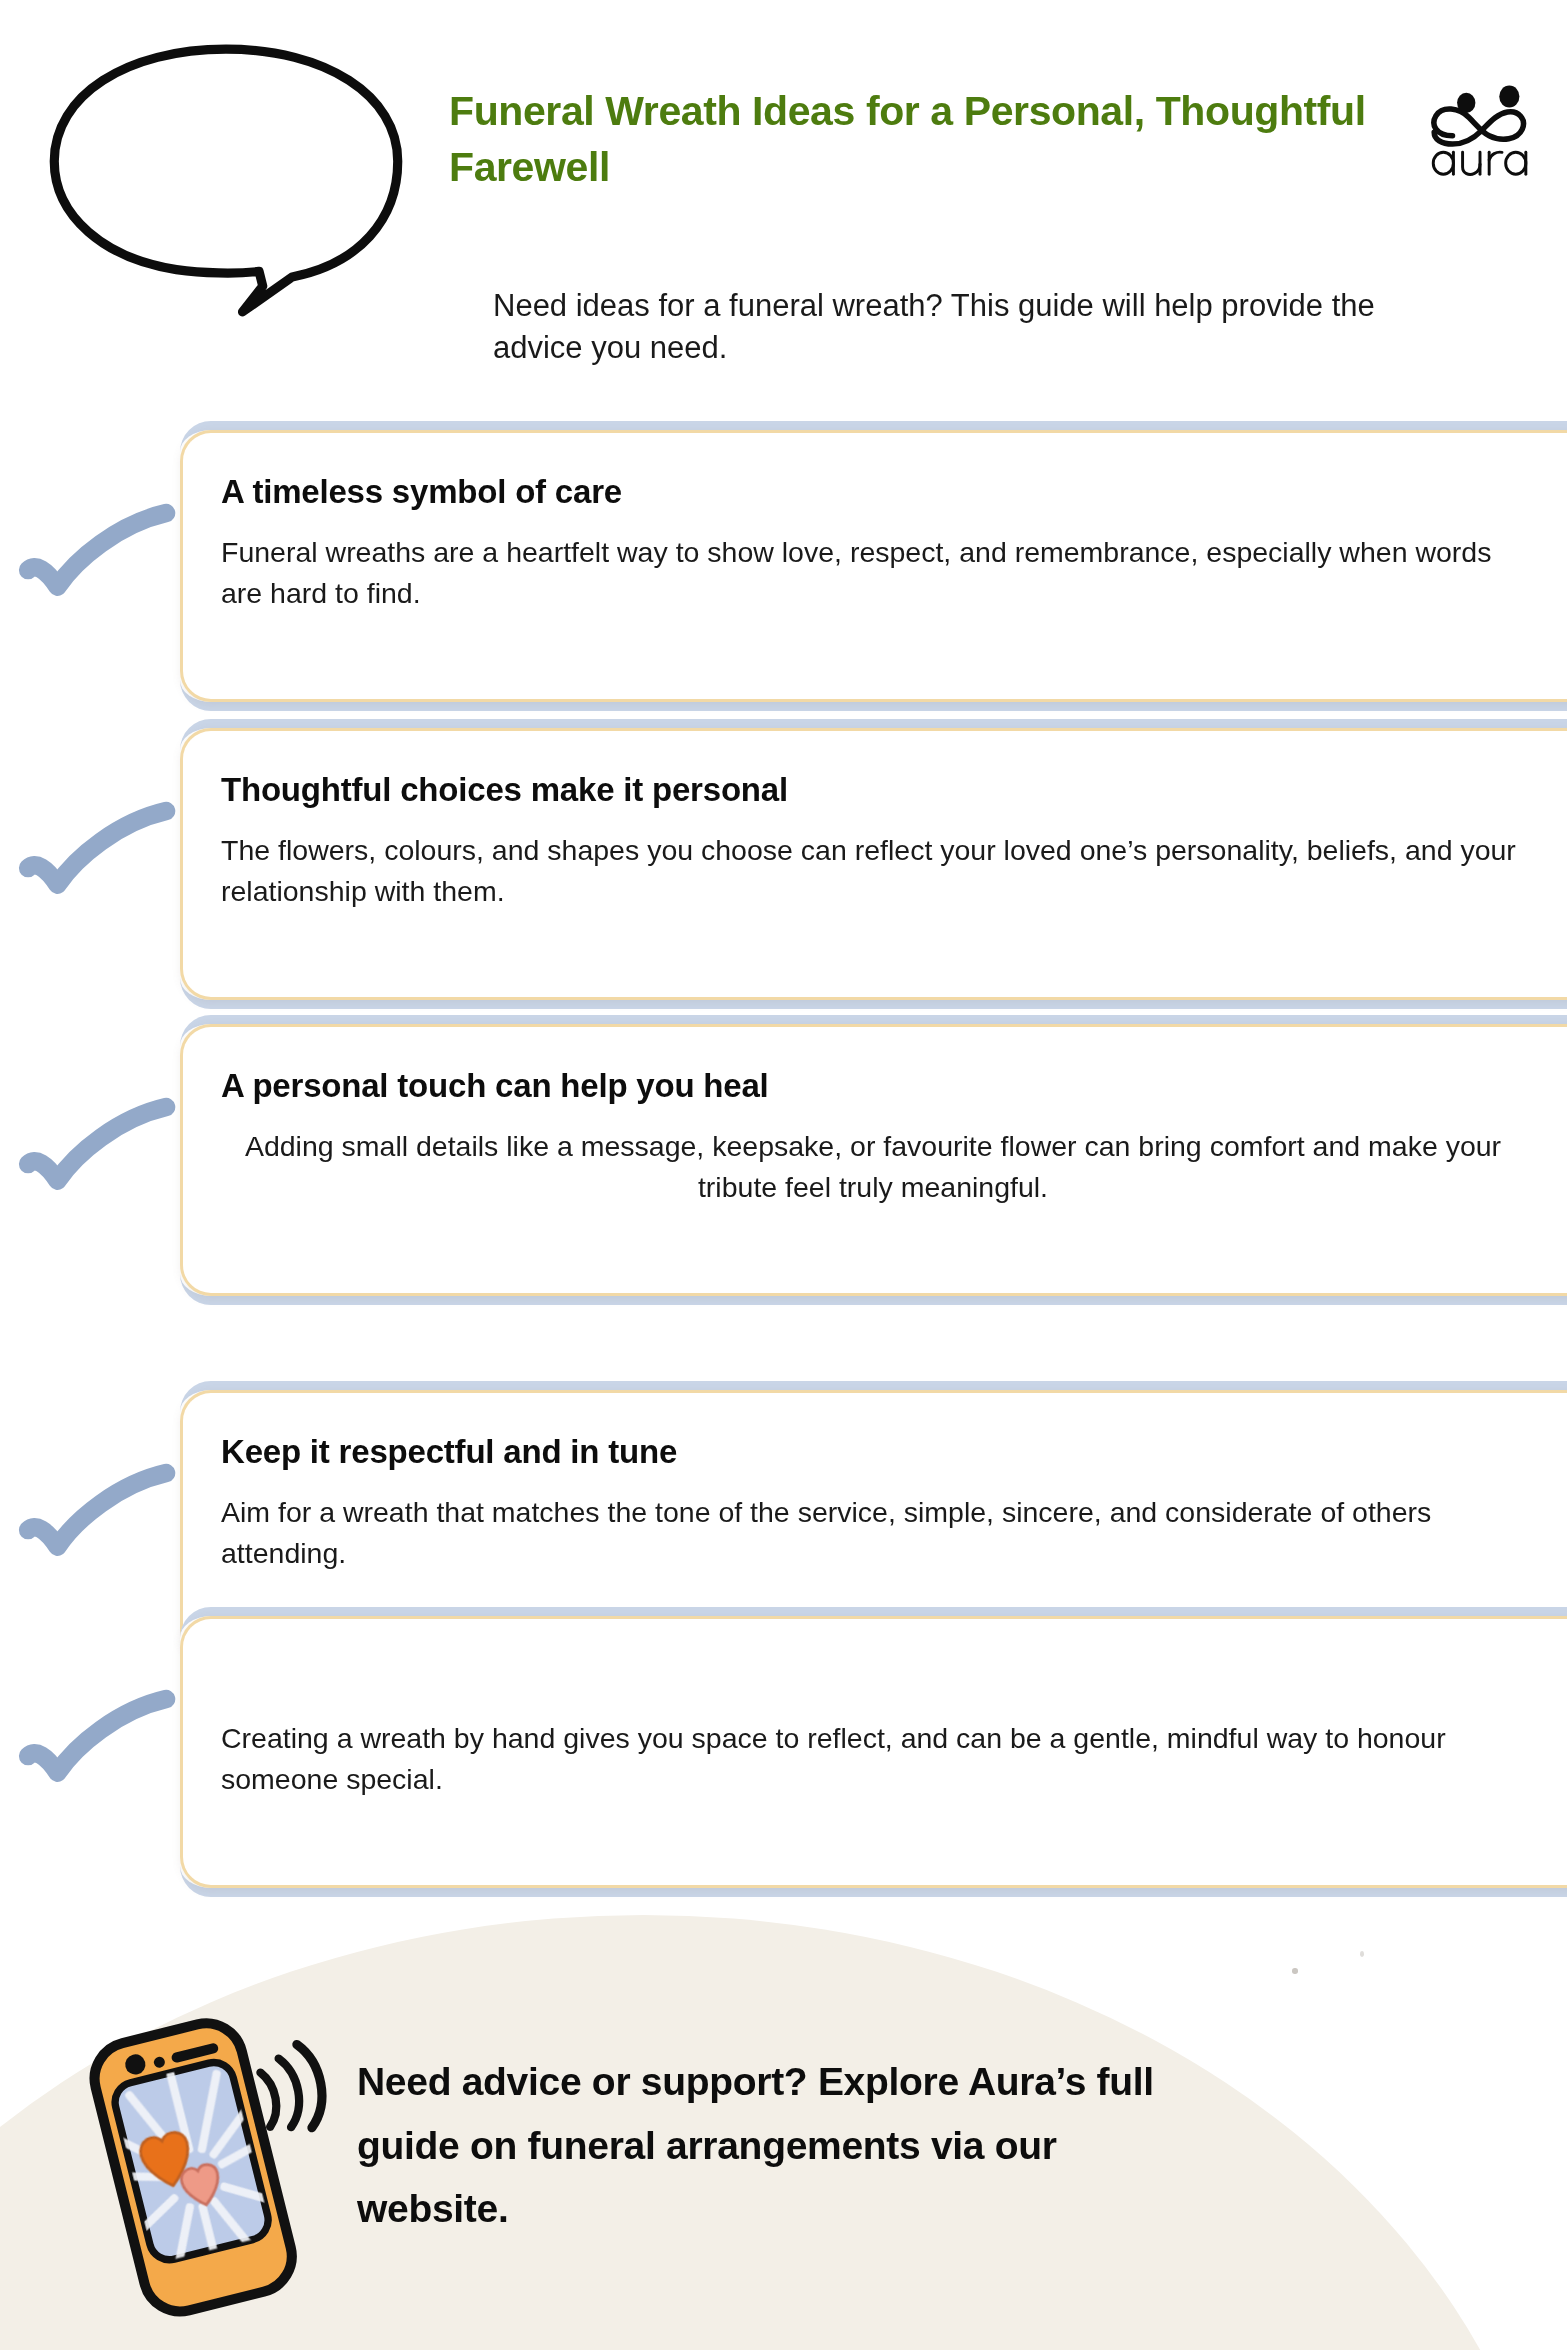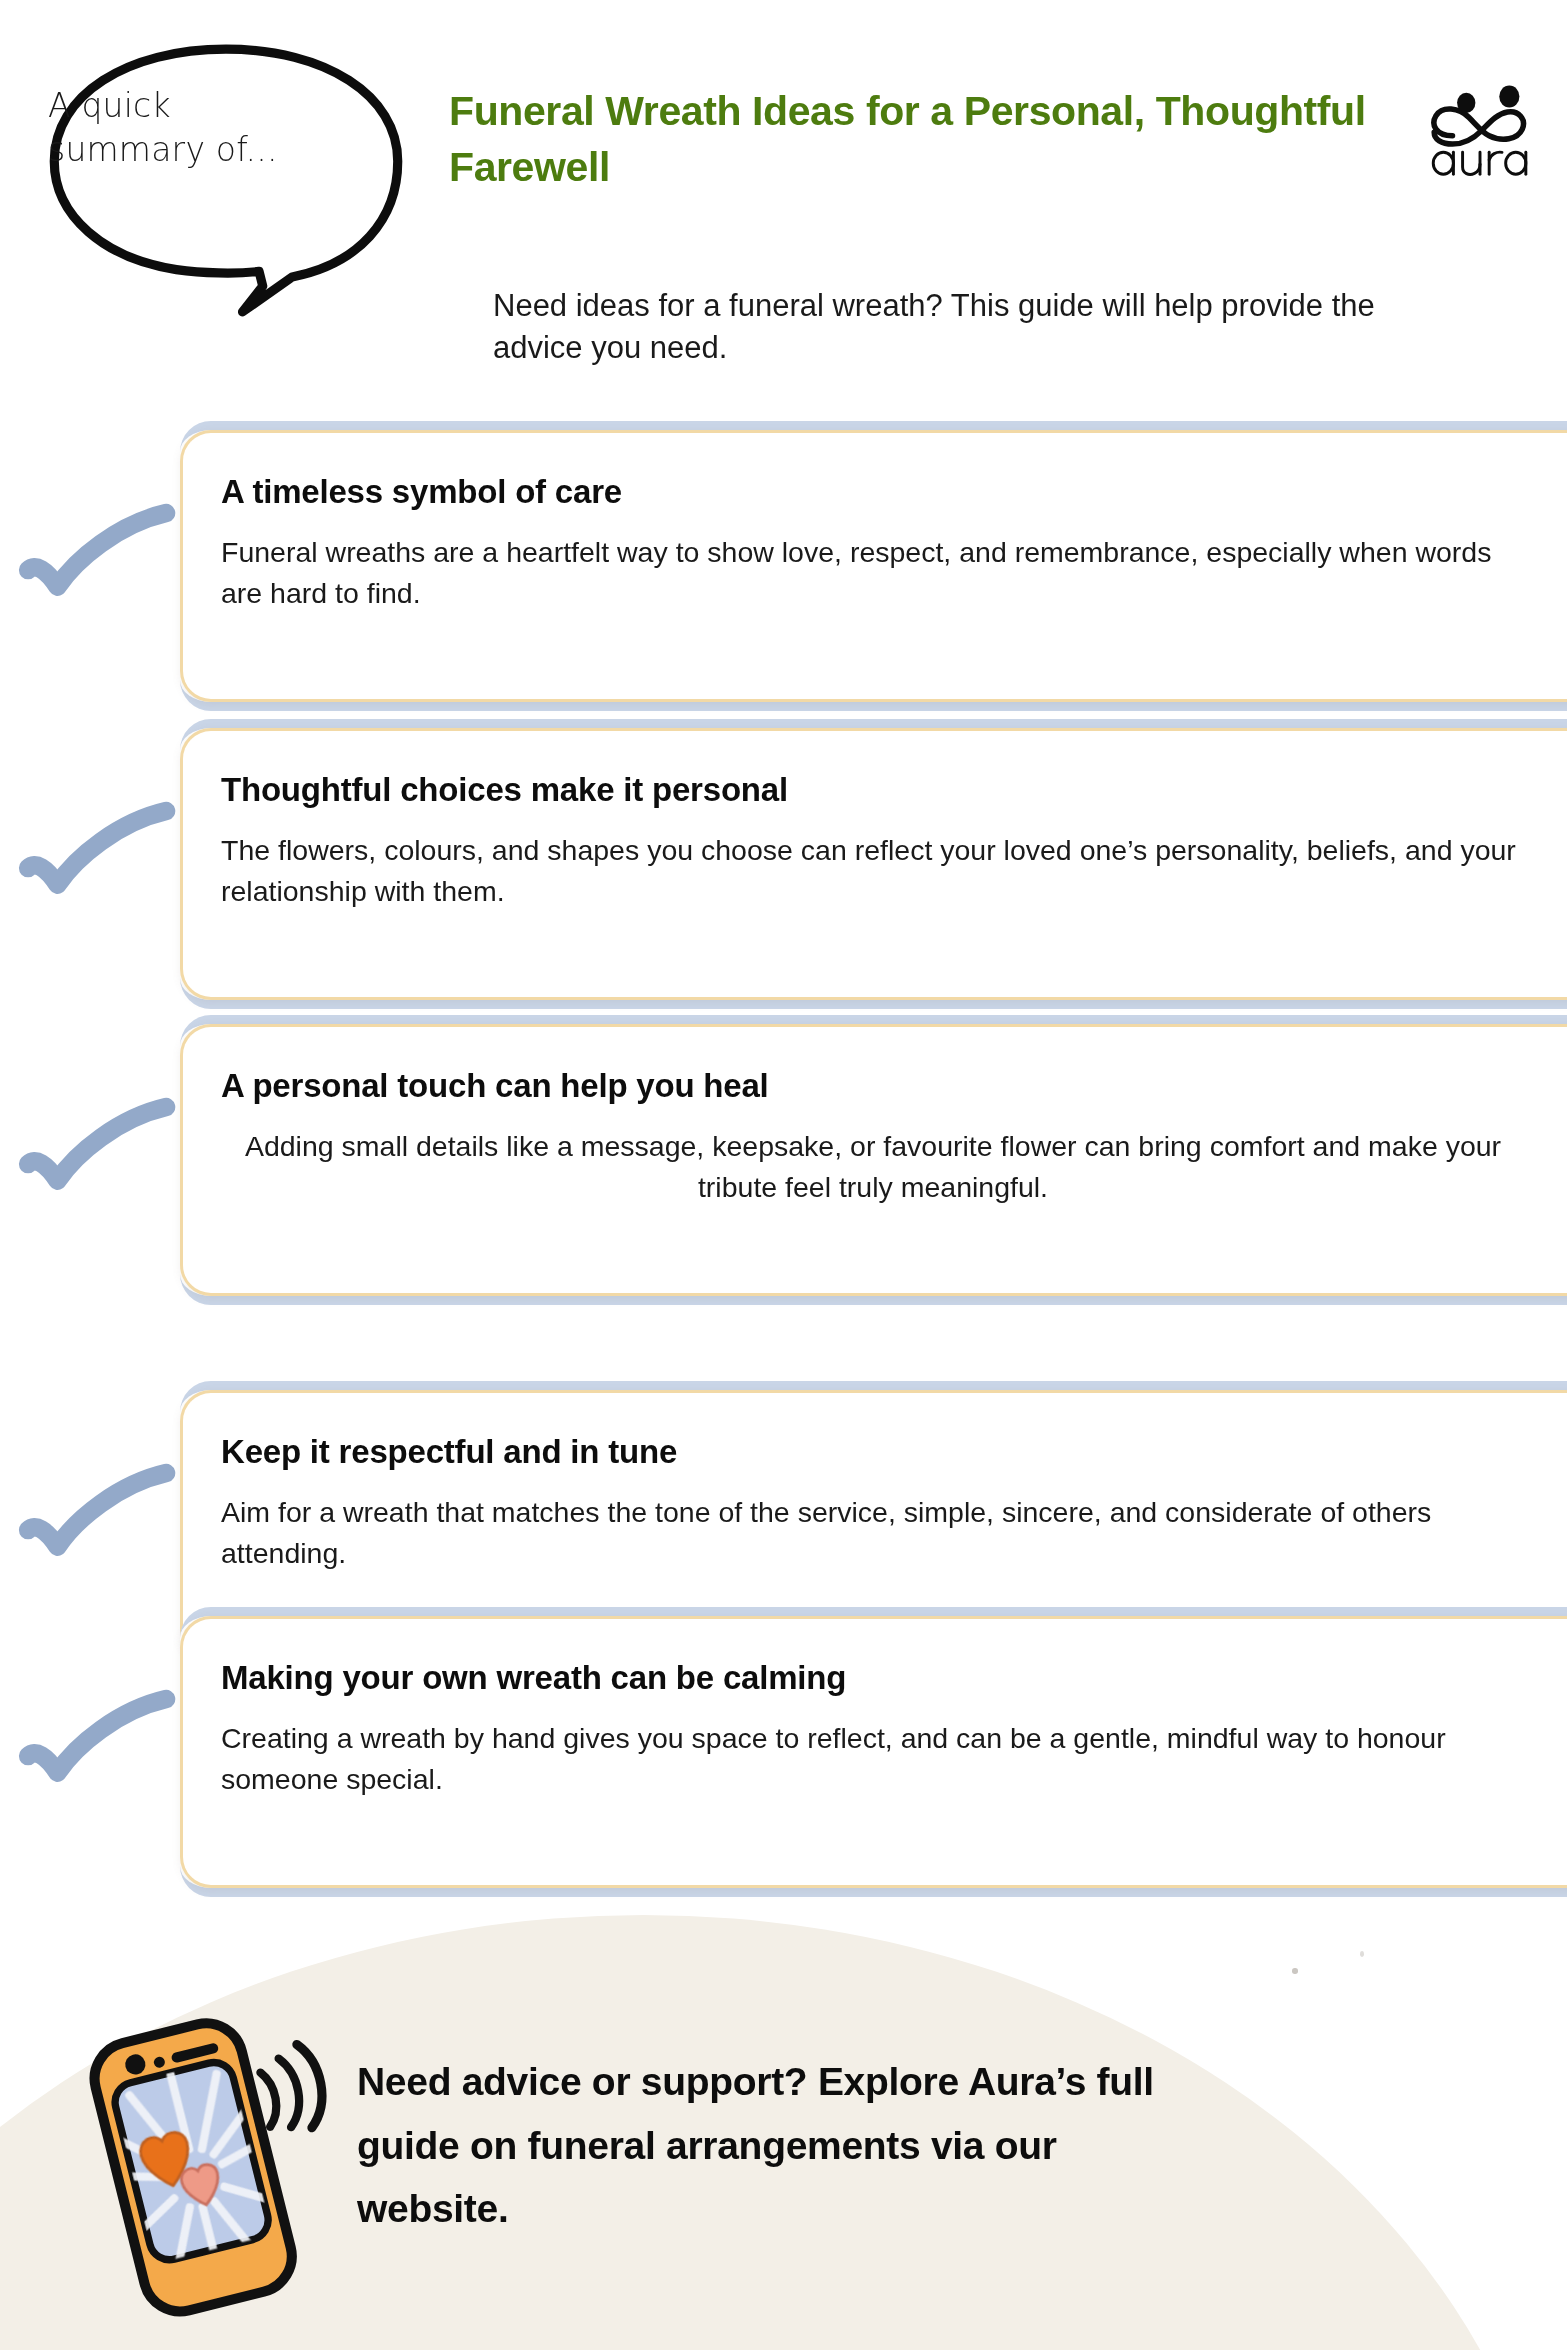--- a/index.html
+++ b/index.html
@@ -222,21 +222,20 @@
                C 88 10, 9 60, 9 132
                C 9 192, 64 238, 142 250
                C 170 254, 206 255, 232 252
                L 236 268
                L 214 296
                L 268 258
                C 340 244, 383 196, 383 132
                C 383 60, 304 10, 196 10 Z" fill="#ffffff" stroke="#0d0d0d" stroke-width="10" stroke-linejoin="round"></path>
     </svg>
   </div>
-  <div class="bubble-text">A quick summary of...</div>
 
   <h1 class="page-title">Funeral Wreath Ideas for a Personal, Thoughtful Farewell</h1>
   <p class="page-subtitle">Need ideas for a funeral wreath? This guide will help provide the advice you need.</p>
 
   <div class="brand-logo">
     <svg viewBox="0 0 120 108" xmlns="http://www.w3.org/2000/svg" aria-hidden="true">
 
       <path d="M30 62
                C 12 62, 6 50, 12 40
                C 19 29, 37 31, 48 42
@@ -321,21 +320,20 @@
     </div>
 
     <div class="card-row" style="top:1616px;">
       <div class="card-backplate"></div>
       <div class="check-icon" style="top:61px;">
         <svg viewBox="0 0 176 150" xmlns="http://www.w3.org/2000/svg" aria-hidden="true">
           <path d="M12 86 C20 78, 32 86, 44 104 C64 74, 110 36, 162 24" fill="none" stroke="#93A9C9" stroke-width="20" stroke-linecap="round" stroke-linejoin="round"></path>
         </svg>
       </div>
       <div class="card">
-        <div class="card-title">Making your own wreath can be calming</div>
         <div class="card-body">Creating a wreath by hand gives you space to reflect, and can be a gentle, mindful way to honour someone special.</div>
       </div>
     </div>
 
   </div>
 
   <div class="footer">
 
     <div class="phone-illustration">
       <svg viewBox="0 0 235 330" xmlns="http://www.w3.org/2000/svg" aria-hidden="true">

